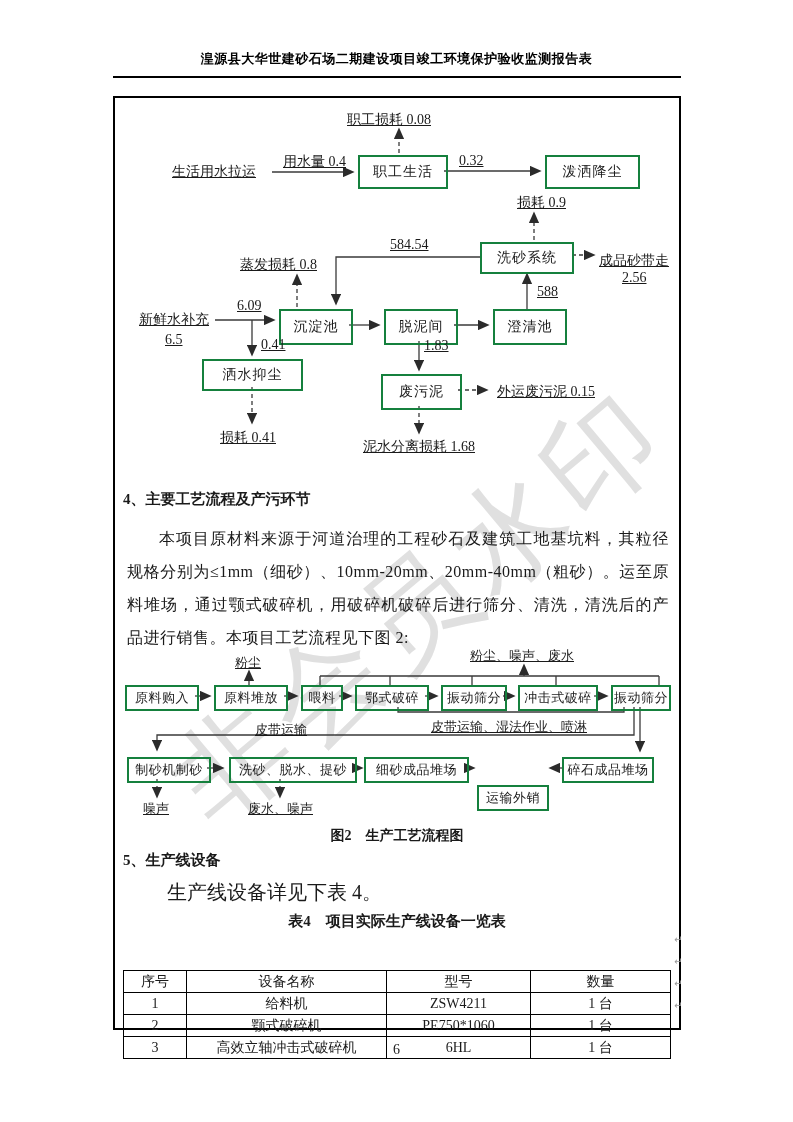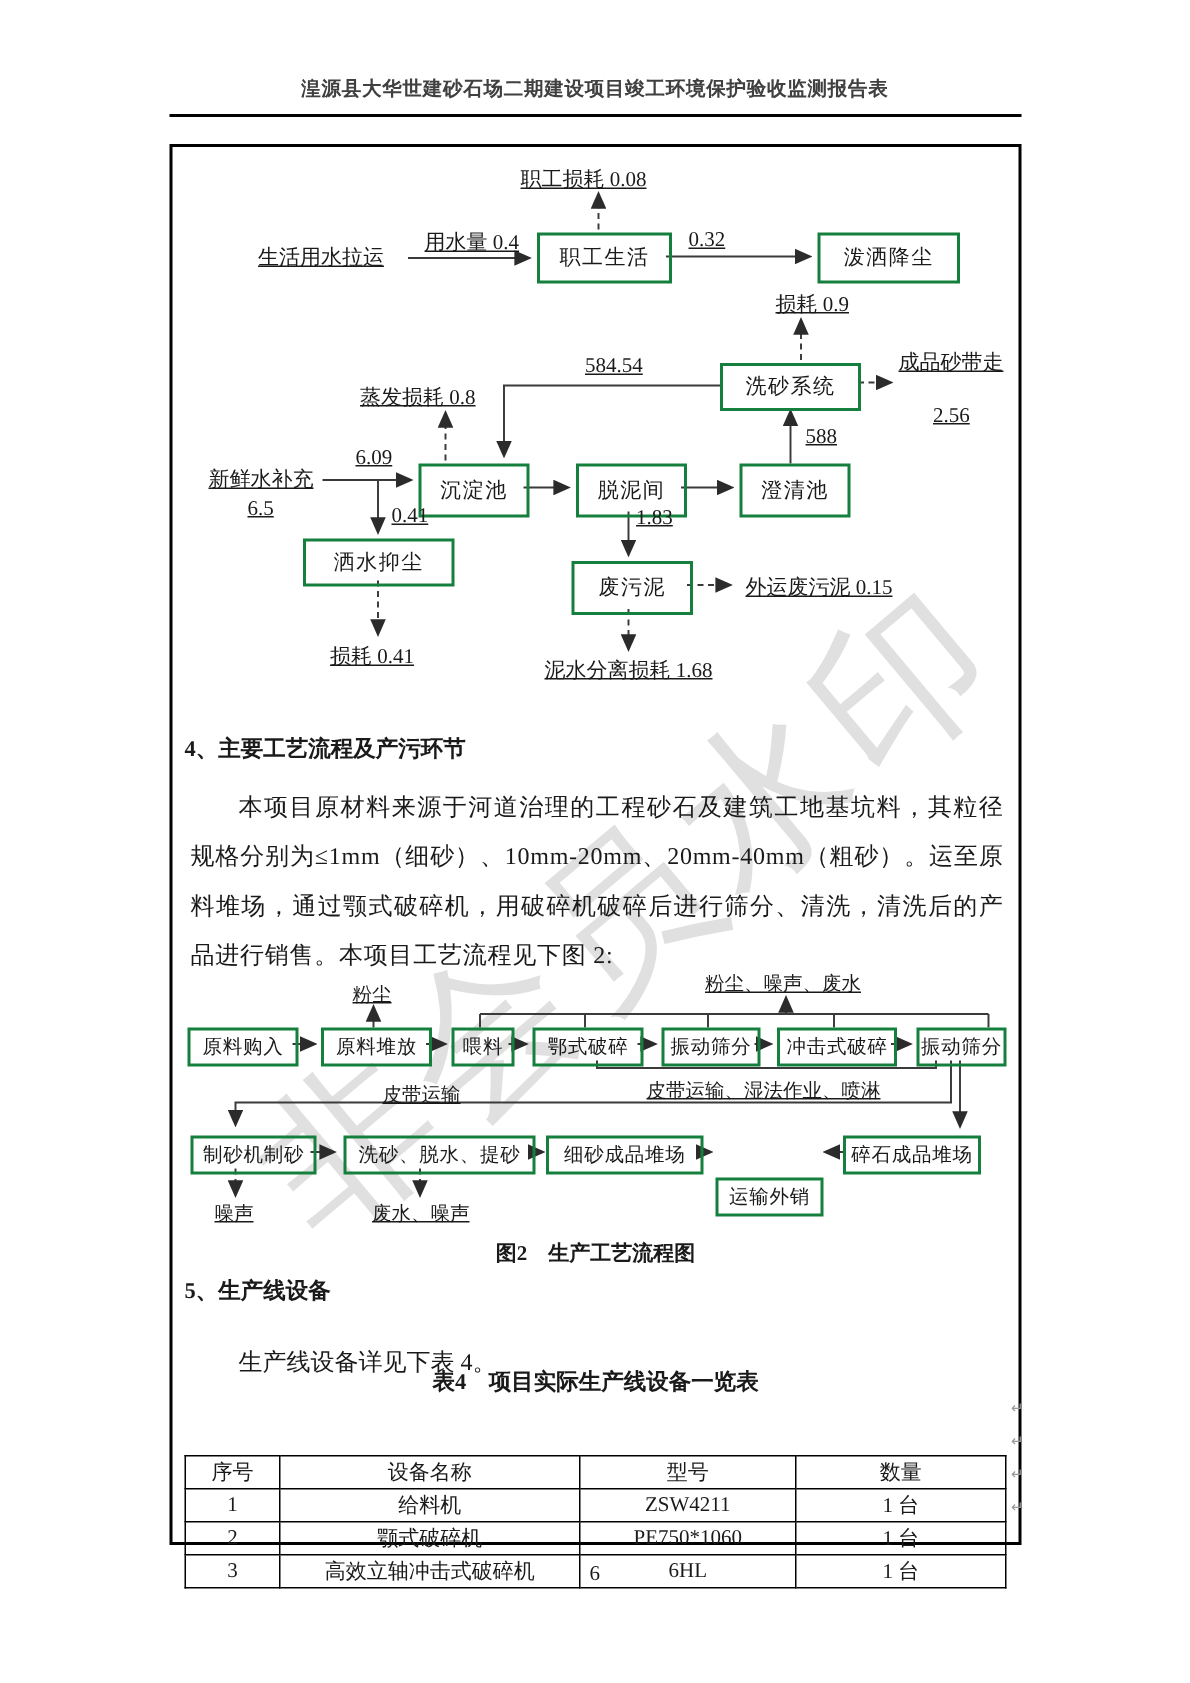--- a/index.html
+++ b/index.html
@@ -3,21 +3,21 @@
 <meta charset="utf-8">
 <style>
   html,body{margin:0;padding:0;}
   body{
     width:793px;height:1122px;position:relative;background:#ffffff;
     font-family:"Liberation Serif","DejaVu Serif",serif;color:#1a1a1a;
     overflow:hidden;
   }
   .doc-title{
     position:absolute;top:50px;left:0;width:100%;text-align:center;
-    font-size:13px;font-weight:bold;letter-spacing:0.5px;color:#404040;
+    font-size:13px;font-weight:bold;letter-spacing:0.5px;color:#000000;
   }
   .title-rule{position:absolute;left:113px;top:76px;width:568px;height:2px;background:#000;}
   .watermark{
     position:absolute;left:420px;top:608px;transform:translate(-50%,-50%) rotate(-40deg);
     font-size:112px;letter-spacing:8px;color:#e0e0e0;white-space:nowrap;z-index:0;
     font-family:"Liberation Serif","DejaVu Serif",serif;
   }
   .inner{
     position:absolute;left:113px;top:96px;width:568px;height:934px;
     border:2px solid #000;box-sizing:border-box;z-index:1;
@@ -31,21 +31,21 @@
   .f2box{font-size:13px;letter-spacing:0.5px;}
   .flabel,.f2label{position:absolute;white-space:nowrap;z-index:2;text-decoration:underline;}
   .flabel{font-size:14px;}
   .f2label{font-size:13px;}
   .fig-caption{position:absolute;left:0;width:100%;text-align:center;font-weight:bold;z-index:2;}
   .sec-heading{position:absolute;left:8px;font-size:15px;font-weight:bold;z-index:2;}
   .body-par{
     position:absolute;left:12px;width:542px;font-size:16px;line-height:33px;
     text-align:justify;text-indent:2em;z-index:2;letter-spacing:0.5px;
   }
-  .intro-line{position:absolute;left:12px;font-size:16px;text-indent:2em;z-index:2;margin-top:19px;}
+  .intro-line{position:absolute;left:12px;font-size:20px;text-indent:2em;z-index:2;}
   .equip{
     position:absolute;left:8px;top:872px;border-collapse:collapse;z-index:2;
     font-size:14px;table-layout:fixed;
   }
   .equip th,.equip td{
     border:1px solid #000;text-align:center;vertical-align:middle;
     height:21px;padding:0;font-weight:normal;overflow:hidden;
   }
   .pilcrow{
     position:absolute;left:559px;color:#9a9a9a;font-size:10px;z-index:2;
@@ -124,21 +124,21 @@
   <div class="fbox" style="left:87px;top:261px;width:97px;height:28px">洒水抑尘</div>
   <div class="fbox" style="left:266px;top:276px;width:77px;height:32px">废污泥</div>
 
   <div class="flabel" style="left:232px;top:13px">职工损耗 0.08</div>
   <div class="flabel" style="left:57px;top:65px">生活用水拉运</div>
   <div class="flabel" style="left:168px;top:55px">用水量 0.4</div>
   <div class="flabel" style="left:344px;top:55px">0.32</div>
   <div class="flabel" style="left:402px;top:96px">损耗 0.9</div>
   <div class="flabel" style="left:125px;top:158px">蒸发损耗 0.8</div>
   <div class="flabel" style="left:275px;top:139px">584.54</div>
-  <div class="flabel" style="left:484px;top:135px">成品砂带走</div>
+  <div class="flabel" style="left:484px;top:154px">成品砂带走</div>
   <div class="flabel" style="left:507px;top:172px">2.56</div>
   <div class="flabel" style="left:422px;top:186px">588</div>
   <div class="flabel" style="left:24px;top:213px">新鲜水补充</div>
   <div class="flabel" style="left:50px;top:234px">6.5</div>
   <div class="flabel" style="left:122px;top:200px">6.09</div>
   <div class="flabel" style="left:146px;top:239px">0.41</div>
   <div class="flabel" style="left:105px;top:331px">损耗 0.41</div>
   <div class="flabel" style="left:309px;top:240px">1.83</div>
   <div class="flabel" style="left:382px;top:285px">外运废污泥 0.15</div>
   <div class="flabel" style="left:248px;top:340px">泥水分离损耗 1.68</div>

